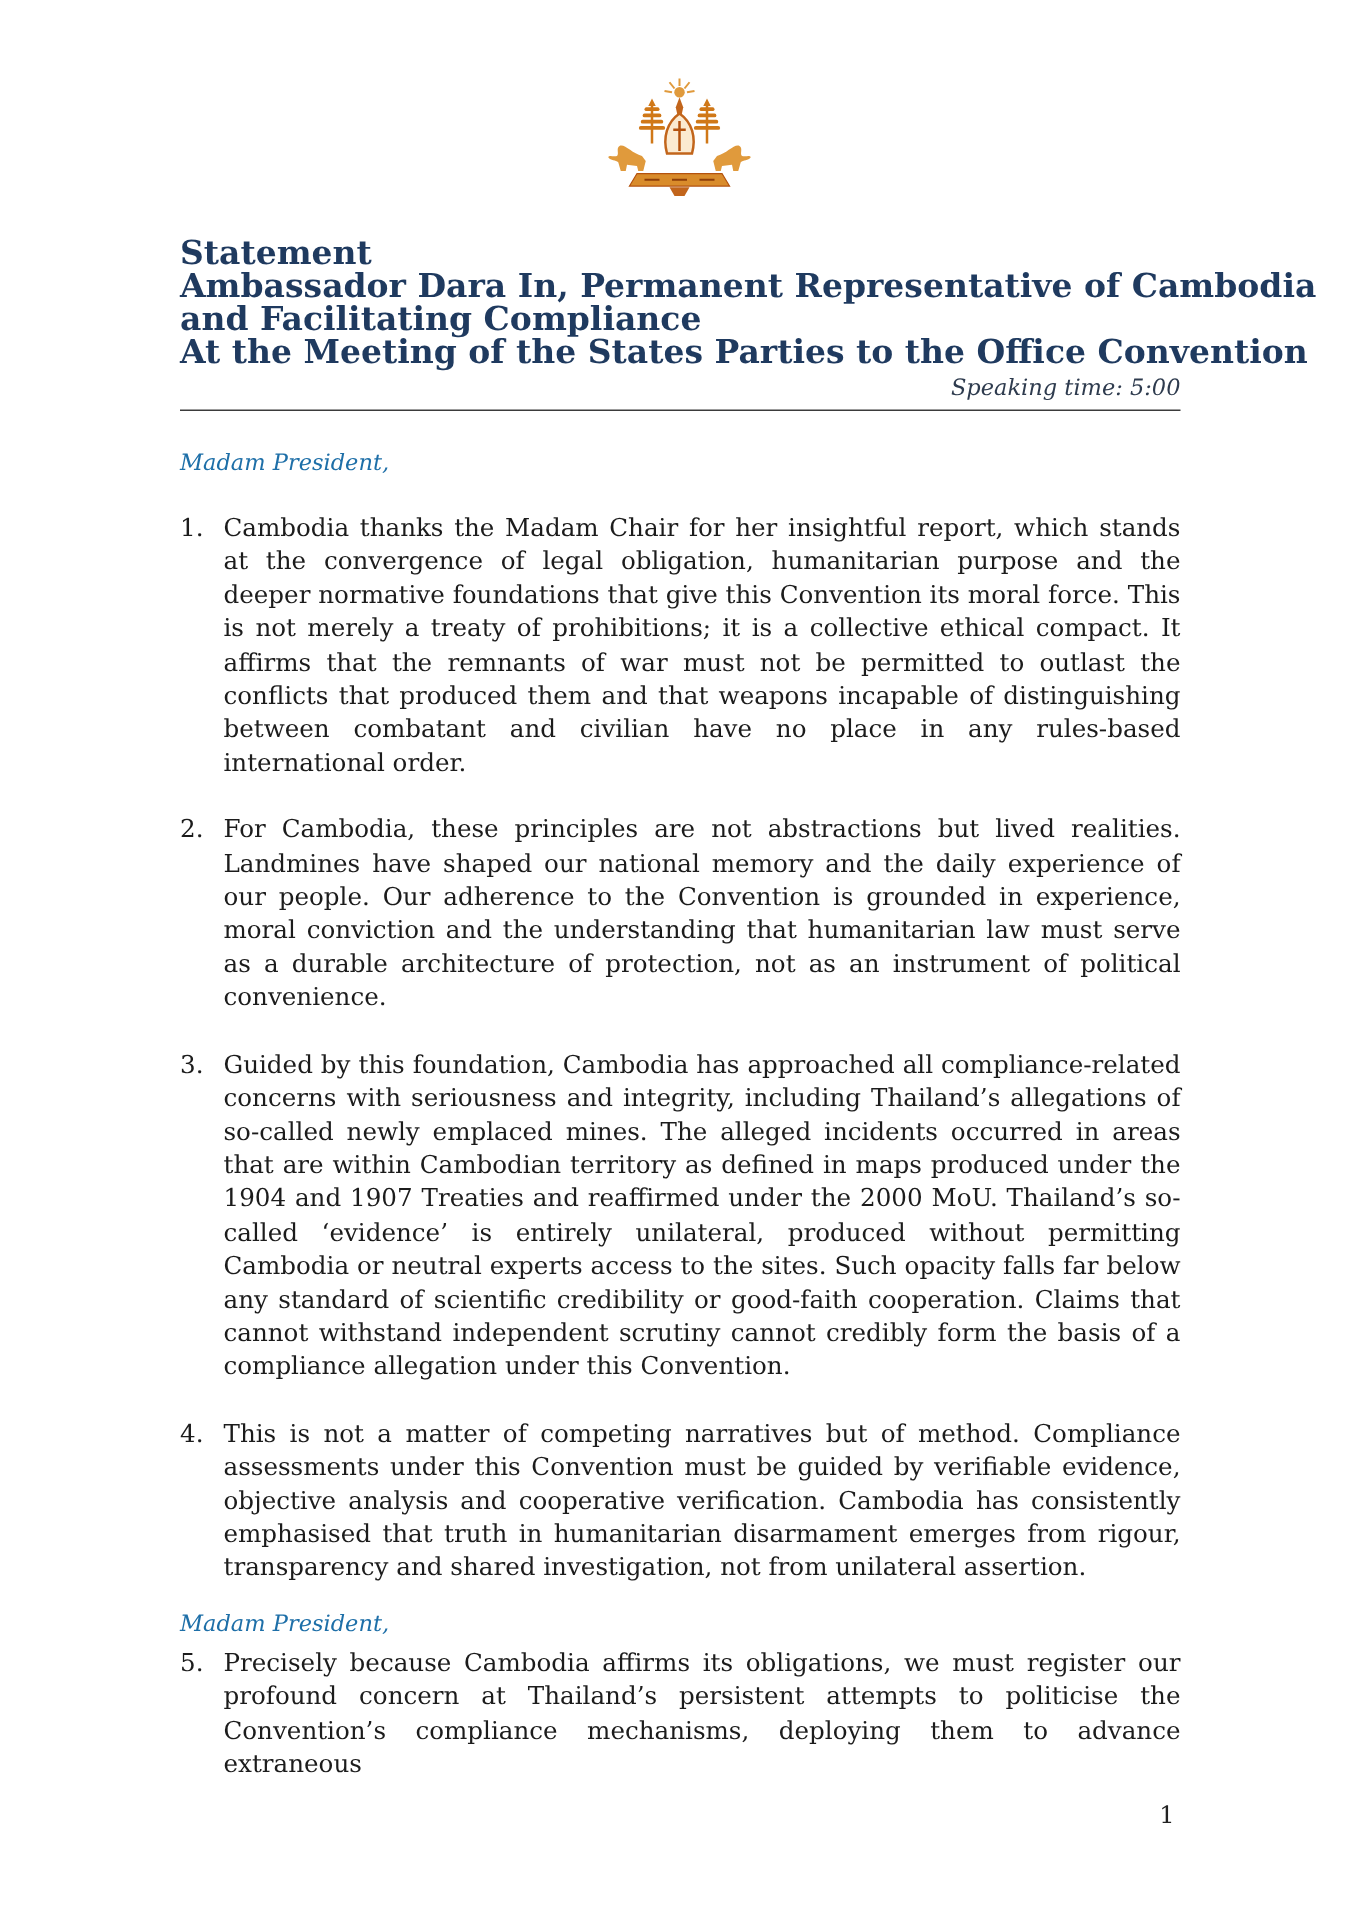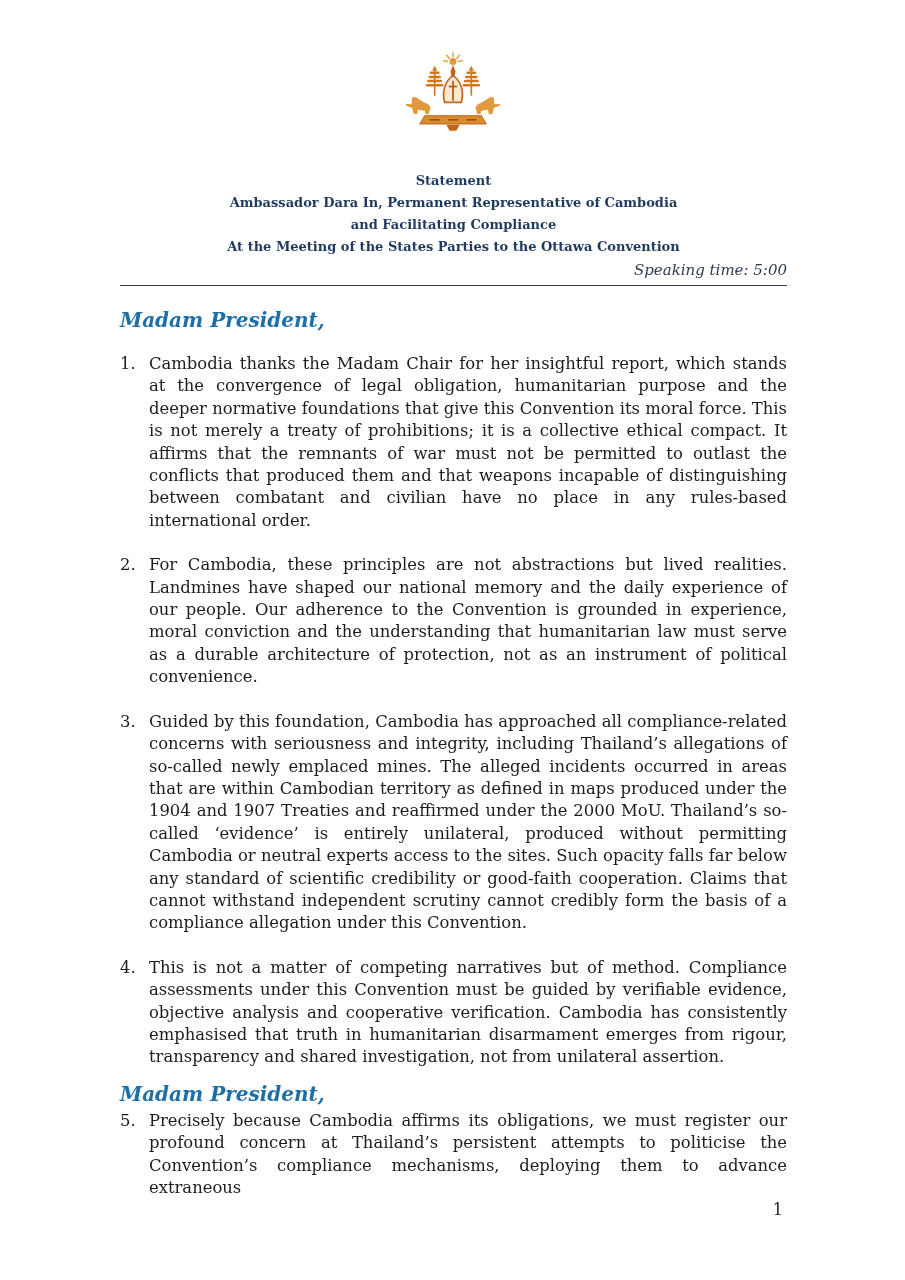--- a/index.html
+++ b/index.html
@@ -12,46 +12,45 @@
     overflow:hidden;
   }
   .page { position:absolute; inset:0; }
 
   .emblem-wrap { padding-top:50px; text-align:center; }
   .emblem-wrap svg { display:inline-block; }
 
   .content { margin:0 118px 0 120px; } 
 
   .title-block {
-    margin-top:28px;
-    text-align:center;
+    margin-top:16px;
     color:#1f3a5f;
     font-weight:bold;
-    font-size:13px;
+    font-size:22px;
     line-height:22px;
   }
   .title-line { white-space:nowrap; }
 
   .speaking {
     margin-top:2px;
     text-align:right;
     font-style:italic;
     font-size:15px;
     line-height:21px;
     color:#2e3b4e;
     padding-bottom:4px;
   }
   .rule { border-bottom:1.6px solid #3b3b3b; }
 
   .salutation {
     margin-top:23px;
     color:#1e6fa8;
-    font-weight:bold;
+    font-weight:normal;
     font-style:italic;
-    font-size:20px;
+    font-size:15px;
     line-height:22px;
   }
   .salutation.second { margin-top:14px; }
 
   .para {
     margin-top:22px;
     display:flex;
     font-size:16.4px;
     line-height:22.4px;
   }
@@ -122,21 +121,21 @@
       <path d="M52,87 L68,87 L64,94 L56,94 Z" fill="#C2651B"></path>
     </svg>
   </div>
 
   <div class="content">
 
     <div class="title-block">
       <div class="title-line">Statement</div>
       <div class="title-line">Ambassador Dara In, Permanent Representative of Cambodia</div>
       <div class="title-line">and Facilitating Compliance</div>
-      <div class="title-line">At the Meeting of the States Parties to the Ottawa Convention</div>
+      <div class="title-line">At the Meeting of the States Parties to the Office Convention</div>
     </div>
 
     <div class="speaking">Speaking time: 5:00</div>
     <div class="rule"></div>
 
     <div class="salutation">Madam President,</div>
 
     <div class="para">
       <span class="para-num">1.</span>
       <div class="para-text">Cambodia thanks the Madam Chair for her insightful report, which stands at the convergence of legal obligation, humanitarian purpose and the deeper normative foundations that give this Convention its moral force. This is not merely a treaty of prohibitions; it is a collective ethical compact. It affirms that the remnants of war must not be permitted to outlast the conflicts that produced them and that weapons incapable of distinguishing between combatant and civilian have no place in any rules-based international order.</div>

